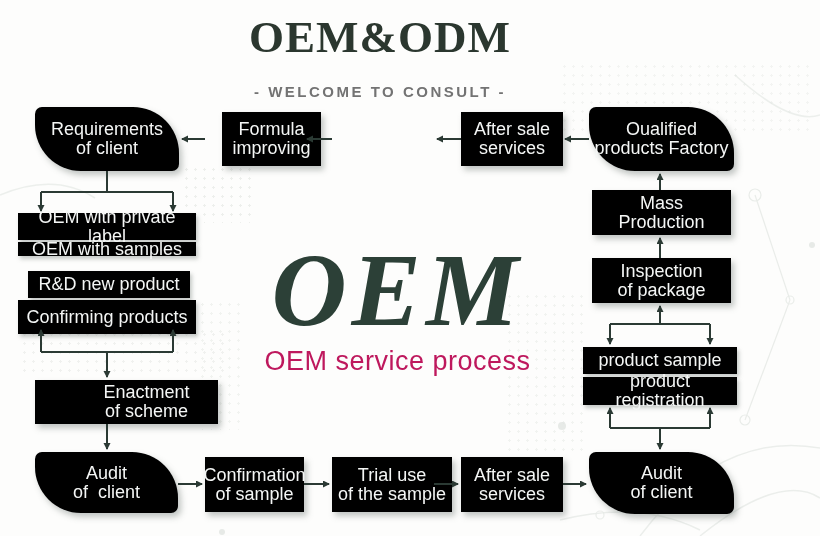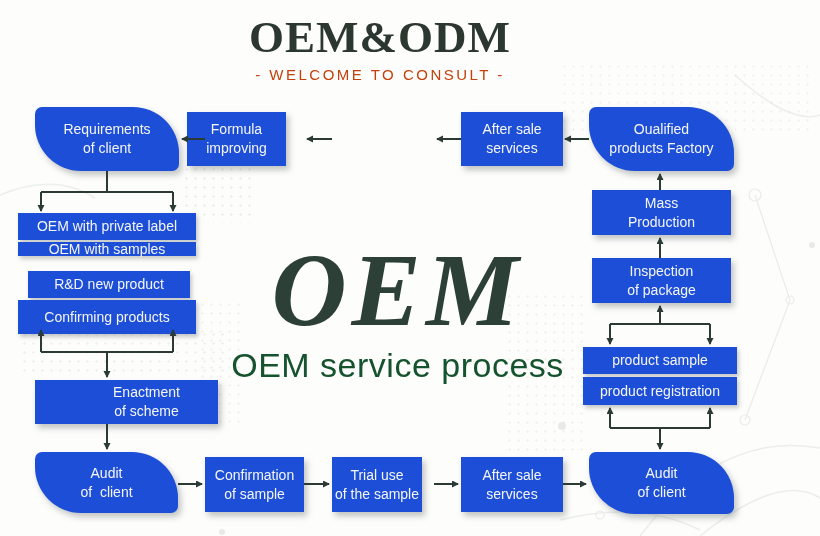--- a/index.html
+++ b/index.html
@@ -20,46 +20,46 @@
     pointer-events:none;
   }
   
   .header{position:absolute;left:0;top:14px;width:760px;text-align:center;}
   .title{
     font-family:"Liberation Serif", serif;
     font-size:45px;font-weight:600;letter-spacing:1px;
     color:#2b372f;line-height:1.05;
   }
   .subtitle{
-    margin-top:5px;
-    font-size:15px;font-weight:400;letter-spacing:2.5px;
-    color:#c2410c;
+    margin-top:22px;
+    font-size:15px;font-weight:700;letter-spacing:2.5px;
+    color:#737373;
   }
   
   .center-mark{position:absolute;left:215px;top:238px;width:365px;text-align:center;}
   .big-oem{
     font-family:"Liberation Serif", serif;
     font-style:italic;font-weight:bold;
     font-size:104px;line-height:1.0;letter-spacing:5px;
     color:#2c4037;
   }
   .oem-caption{
     margin-top:4px;
-    font-size:34px;letter-spacing:.5px;
-    color:#14532d;
+    font-size:27px;letter-spacing:.5px;
+    color:#be185d;
   }
   
   .box{
     position:absolute;
-    background:#1d4ed8;
+    background:#000000;
     color:#f4f6f5;
     display:flex;align-items:center;justify-content:center;
     text-align:center;
     white-space:pre-wrap;
-    font-size:14px;line-height:19px;
+    font-size:18px;line-height:19px;
     box-shadow:3px 4px 6px rgba(95,105,100,.38);
   }
   .pill{border-radius:7px 46px 7px 46px;}
   .small-shadow{box-shadow:2px 3px 4px rgba(95,105,100,.35);}
   
   .arrows{position:absolute;left:0;top:0;width:820px;height:536px;pointer-events:none;}
   .arrows line{stroke:#2b3a34;stroke-width:2;}
 </style>
 </head>
 <body>
@@ -99,40 +99,40 @@
     <div class="subtitle">- WELCOME TO CONSULT -</div>
   </div>
 
   <div class="center-mark">
     <div class="big-oem">OEM</div>
     <div class="oem-caption">OEM service process</div>
   </div>
 
   <div class="box pill" style="left:35px;top:107px;width:144px;height:64px;">Requirements
 of client</div>
-  <div class="box" style="left:187px;top:112px;width:99px;height:54px;">Formula
+  <div class="box" style="left:222px;top:112px;width:99px;height:54px;">Formula
 improving</div>
   <div class="box" style="left:461px;top:112px;width:102px;height:54px;">After sale
 services</div>
   <div class="box pill" style="left:589px;top:107px;width:145px;height:64px;">Oualified
 products Factory</div>
 
   <div class="box small-shadow" style="left:18px;top:213px;width:178px;height:27px;">OEM with private label</div>
   <div class="box small-shadow" style="left:18px;top:242px;width:178px;height:14px;">OEM with samples</div>
   <div class="box small-shadow" style="left:28px;top:271px;width:162px;height:27px;">R&amp;D new product</div>
   <div class="box small-shadow" style="left:18px;top:300px;width:178px;height:34px;">Confirming products</div>
 
   <div class="box" style="left:35px;top:380px;width:143px;height:44px;padding-left:40px;">Enactment
 of scheme</div>
   <div class="box pill" style="left:35px;top:452px;width:143px;height:61px;">Audit
 of  client</div>
 
   <div class="box" style="left:205px;top:457px;width:99px;height:55px;">Confirmation
 of sample</div>
-  <div class="box" style="left:332px;top:457px;width:90px;height:55px;">Trial use
+  <div class="box" style="left:332px;top:457px;width:120px;height:55px;">Trial use
 of the sample</div>
   <div class="box" style="left:461px;top:457px;width:102px;height:55px;">After sale
 services</div>
   <div class="box pill" style="left:589px;top:452px;width:145px;height:62px;">Audit
 of client</div>
 
   <div class="box" style="left:592px;top:190px;width:139px;height:45px;">Mass
 Production</div>
   <div class="box" style="left:592px;top:258px;width:139px;height:45px;">Inspection
 of package</div>

